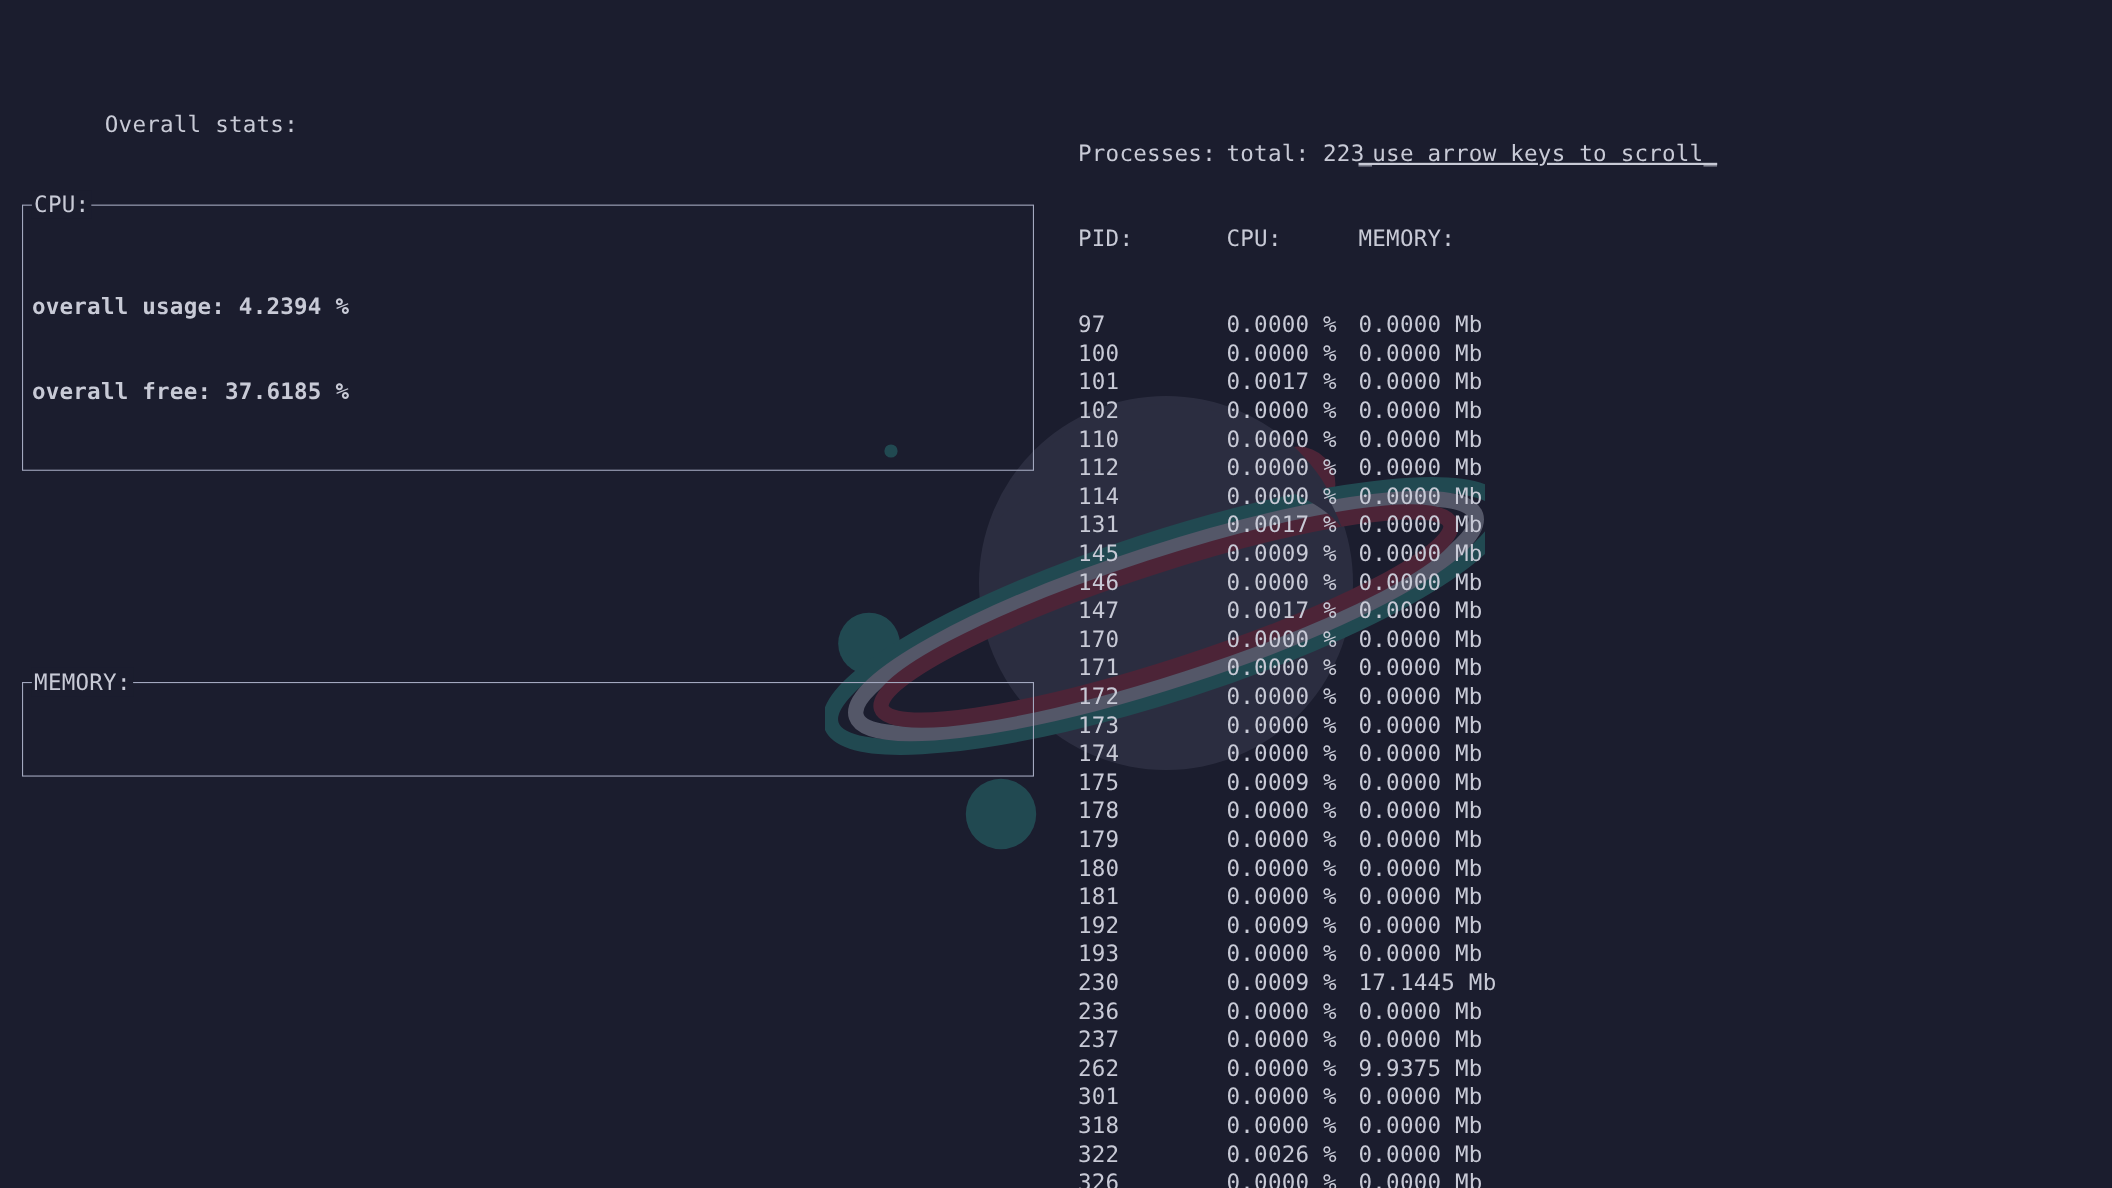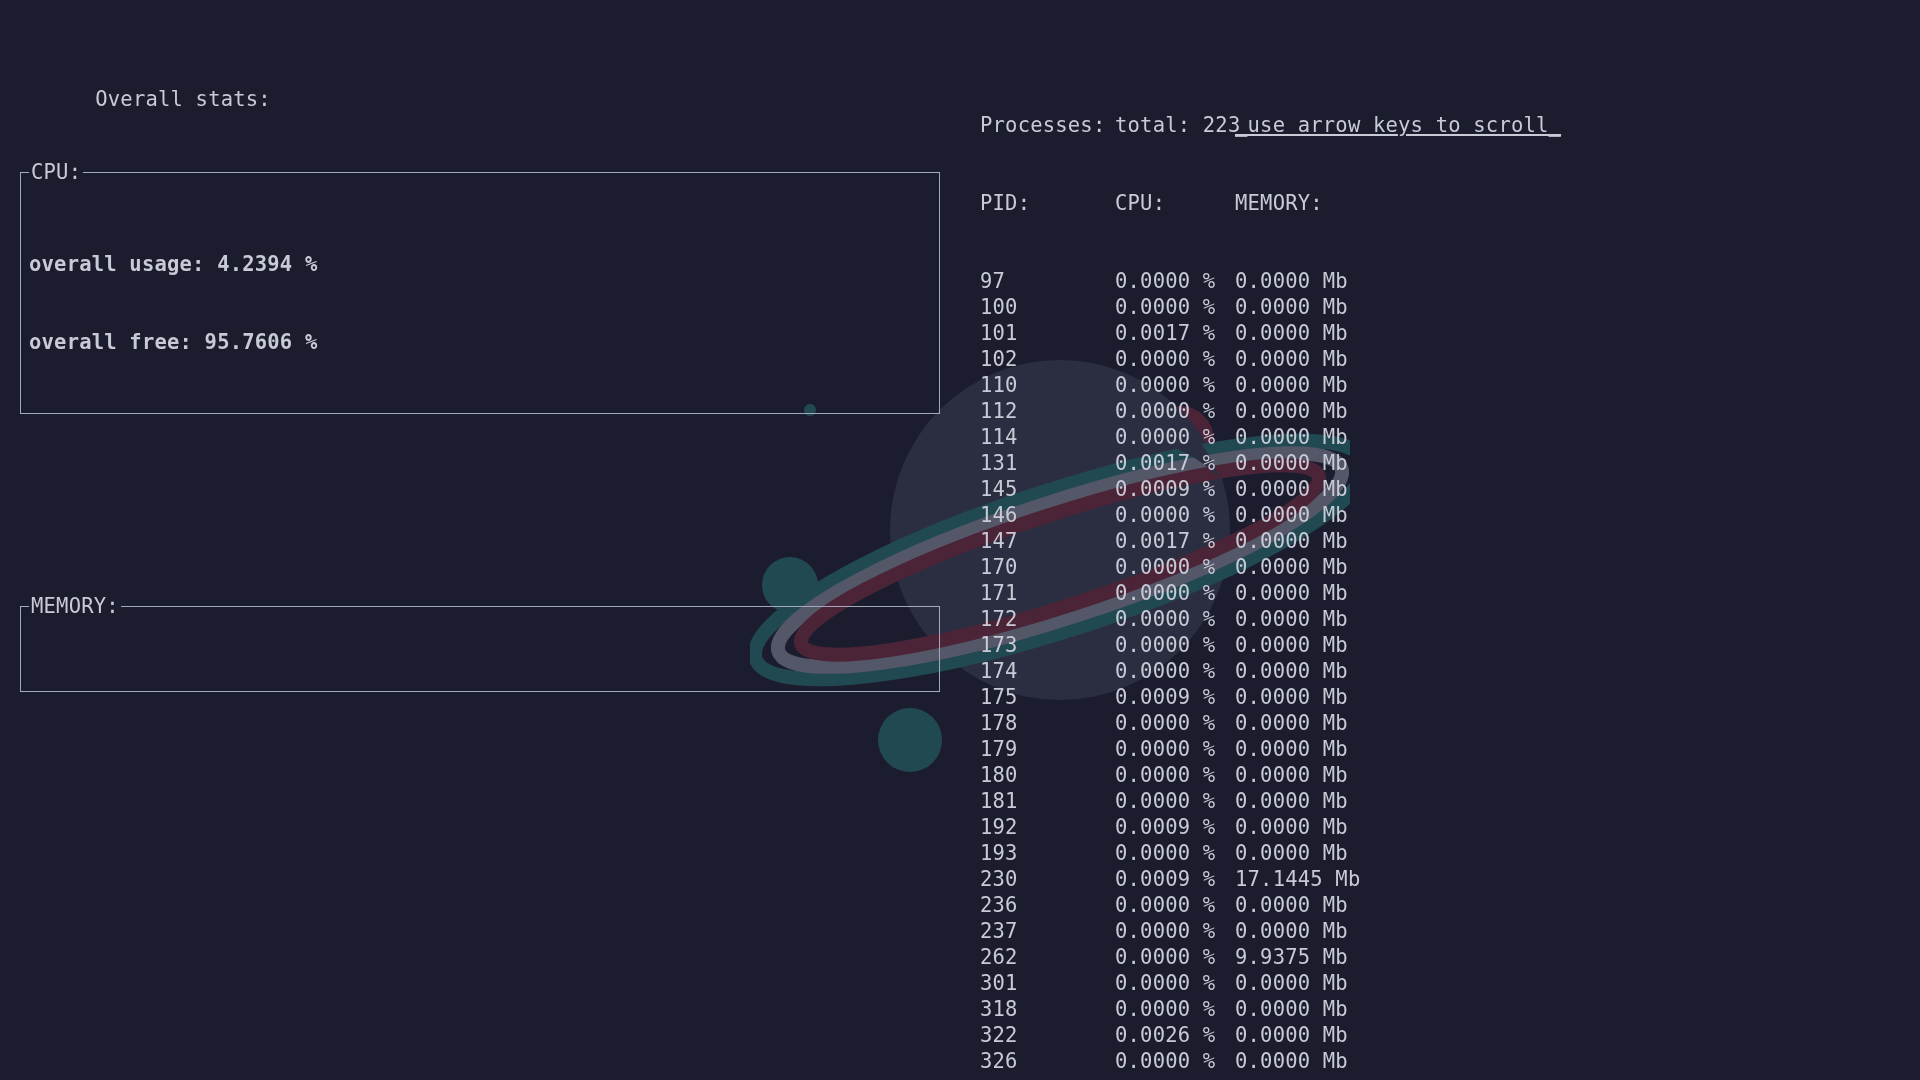--- a/index.html
+++ b/index.html
@@ -22,21 +22,21 @@
     width: 600px;
     height: 500px;
     pointer-events: none;
     opacity: 0.35;
   }
 
   
   .term {
     position: absolute;
     inset: 0;
-    padding: 8px 20px 20px 20px;
+    padding: 22px 20px 20px 20px;
     font-size: 20.5px;
     line-height: 26px;
     white-space: pre;
     letter-spacing: 0.2px;
   }
 
   .columns {
     display: flex;
     align-items: flex-start;
   }
@@ -108,21 +108,21 @@
 
 <div class="term">
   <div class="columns">
     
     <div class="left">
       <span>Overall stats:</span>
 
       <div class="box">
         <span class="legend">CPU:</span>
         <span class="box-line">overall usage: 4.2394 %</span>
-        <span class="box-line">overall free: 95.7606 %</span>
+        <span class="box-line">overall free: 37.6185 %</span>
       </div>
 
       <div class="box-gap"></div>
 
       <div class="box">
         <span class="legend">MEMORY:</span>
       </div>
 
       <div class="box-gap"></div>
 

